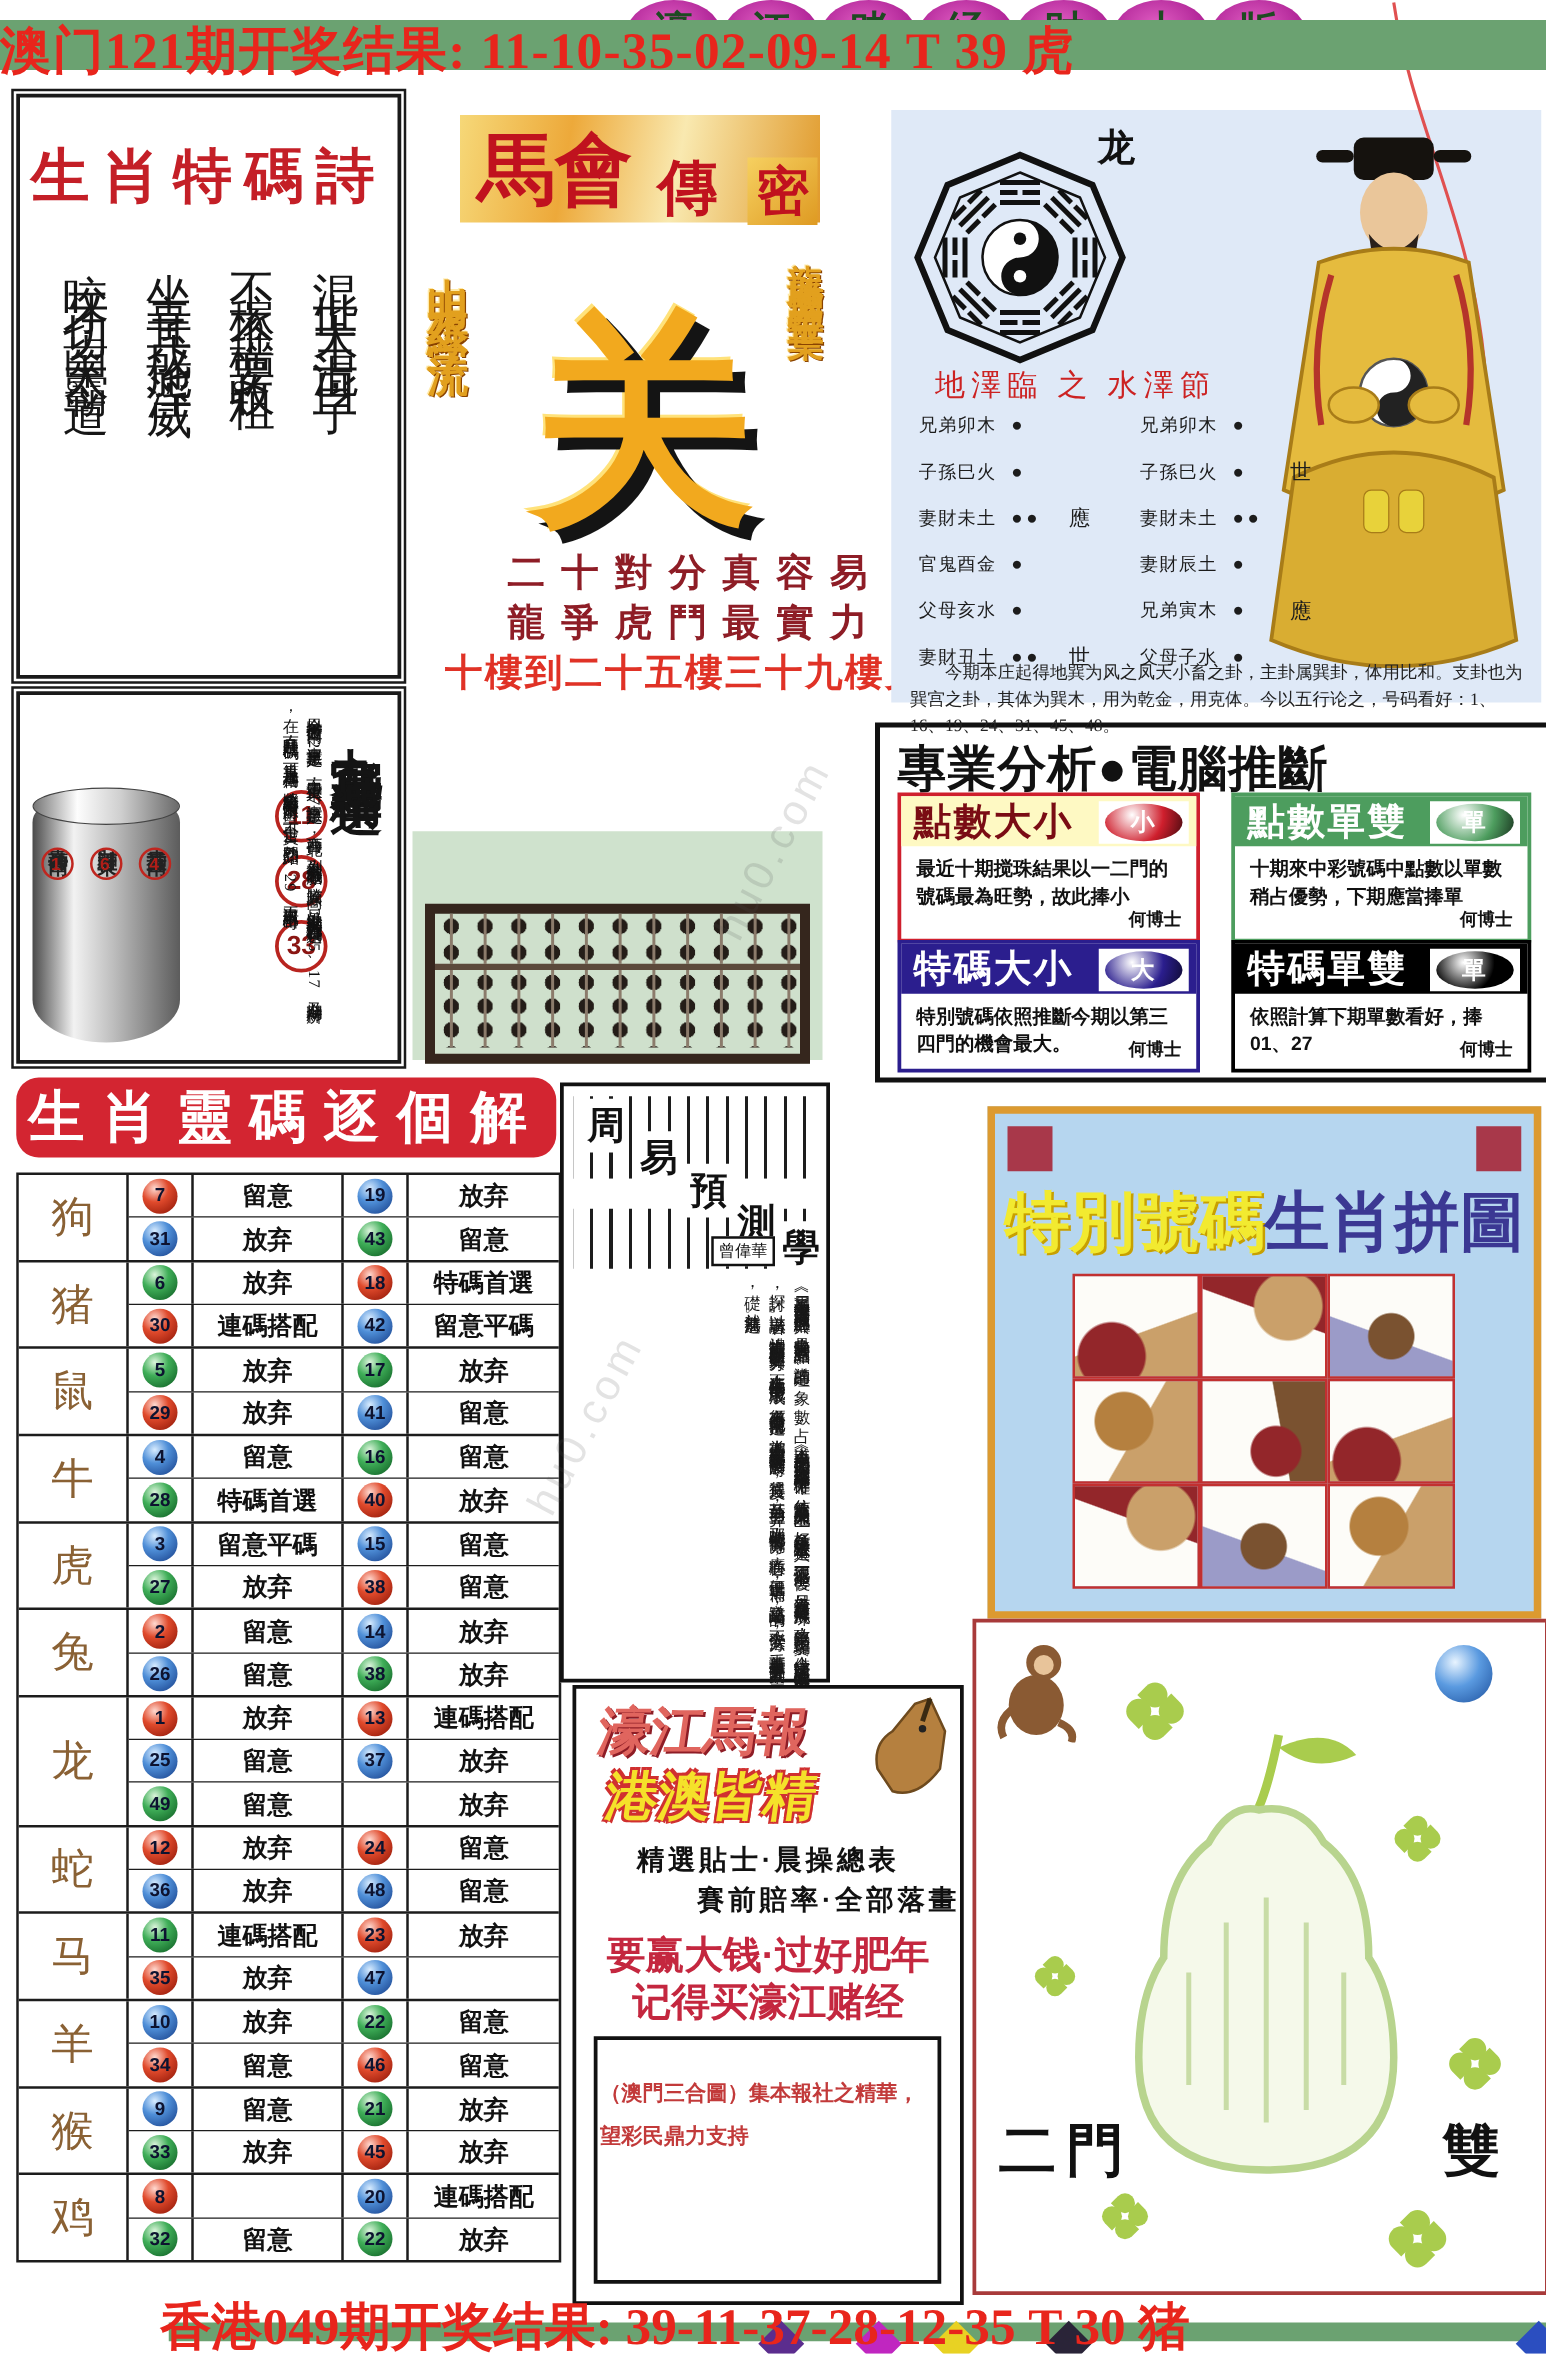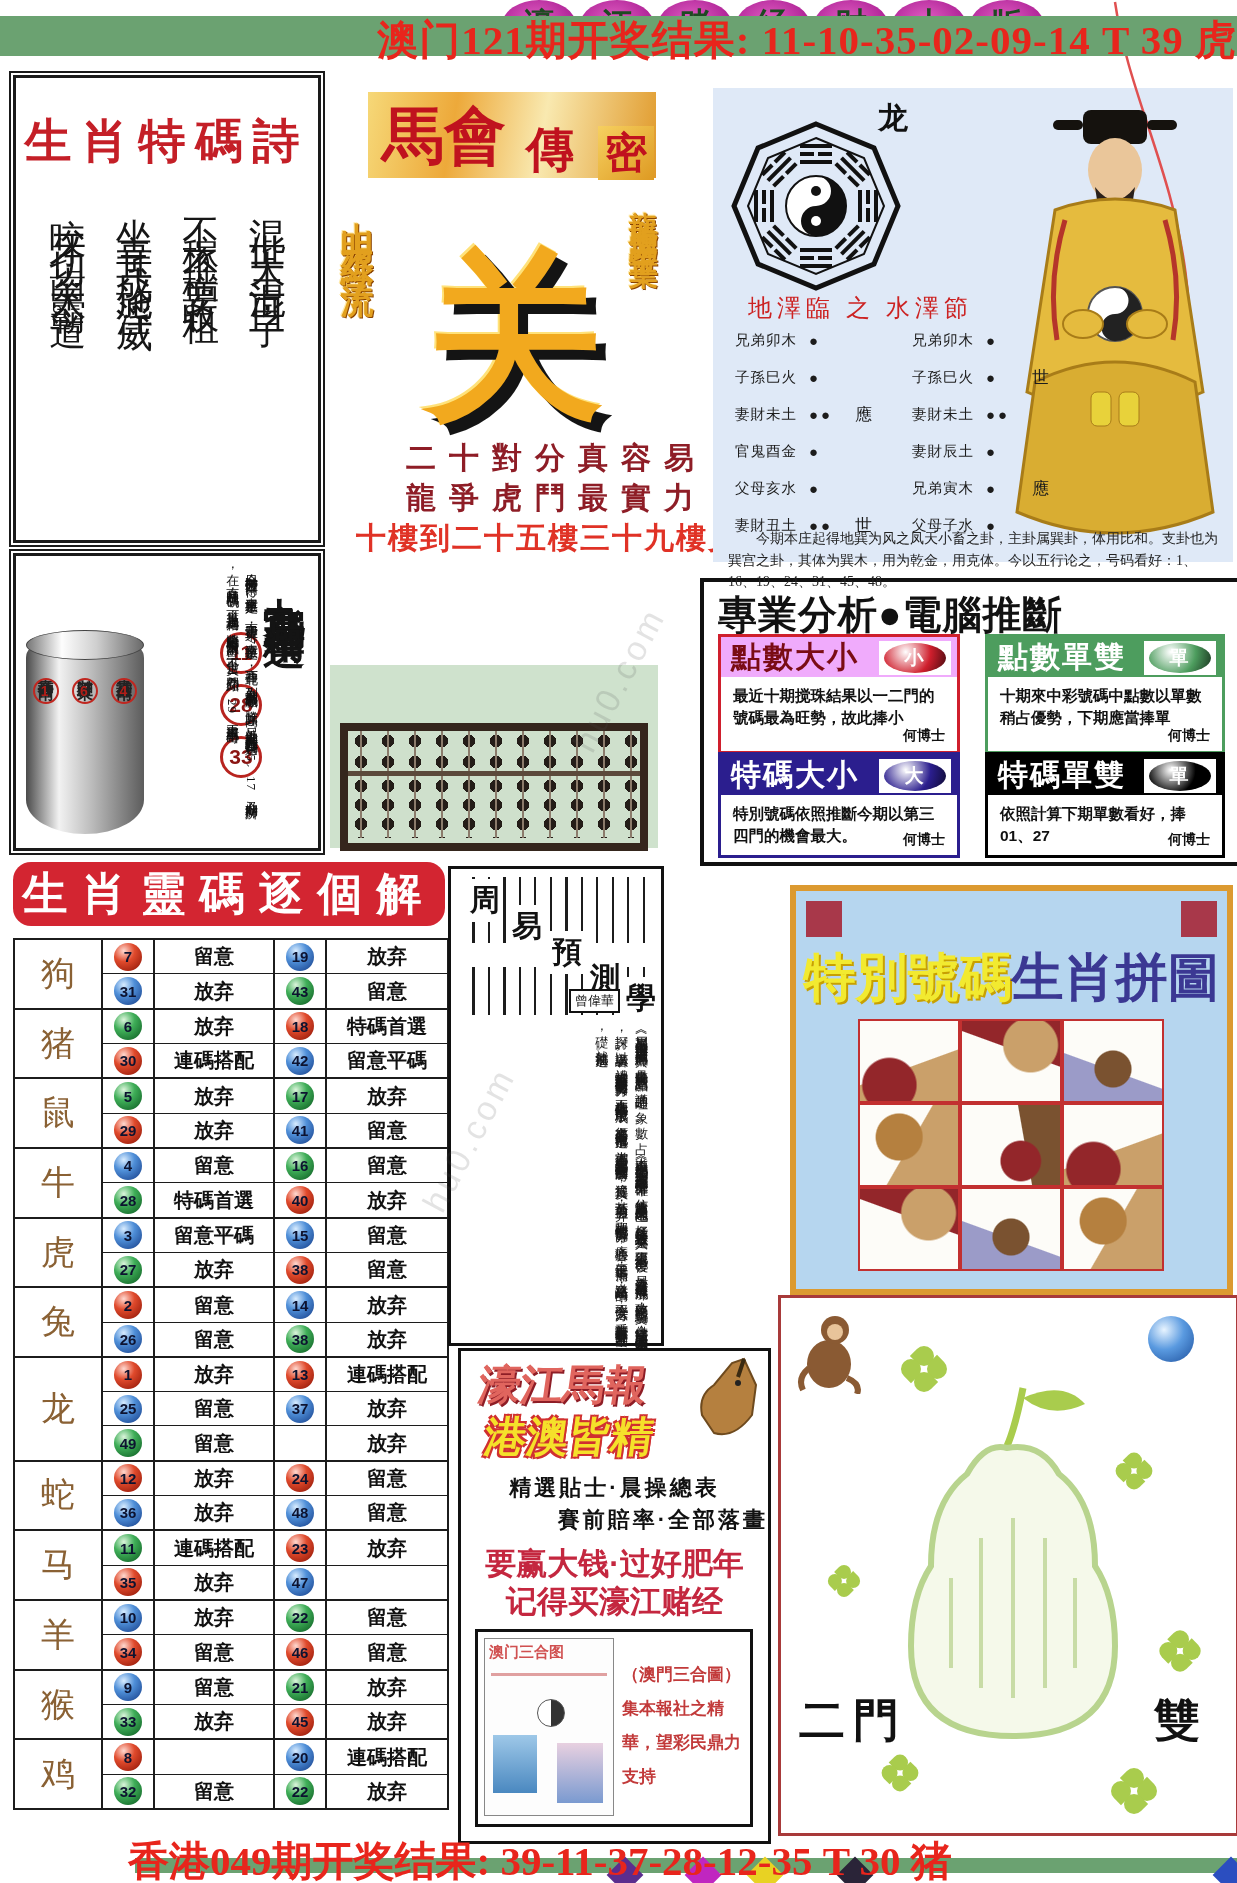--- a/index.html
+++ b/index.html
@@ -9,21 +9,21 @@
   .serif{font-family:"Liberation Serif","DejaVu Serif",serif;}
   .vtext{writing-mode:vertical-rl;}
   .dbox{border:3px solid #1a1a1a;box-shadow:0 0 0 2px #fff,0 0 0 4px #1a1a1a;background:#fff;}
   
   .greenbar{background:#6ba271;}
   .oval{position:absolute;top:0;width:74px;height:50px;border-radius:50%;
         background:radial-gradient(ellipse at 45% 40%,#e05ec2,#aa1d92 75%);
         display:flex;align-items:center;justify-content:center;
         color:#1e4a22;font-size:32px;font-weight:bold;z-index:1;}
   .headline{color:#e8251c;font-weight:bold;font-size:41px;letter-spacing:1px;
-            text-align:right;width:100%;z-index:5;}
+            text-align:left;width:100%;z-index:5;}
   
   .poem-col{writing-mode:vertical-rl;font-size:37px;letter-spacing:16px;color:#161616;}
   
   .ninetitle{font-size:42px;font-weight:bold;letter-spacing:6px;color:#141414;}
   .ncirc{width:36px;height:36px;border:3px solid #b8241f;border-radius:50%;color:#8a1512;
          font-weight:bold;font-size:21px;display:flex;align-items:center;justify-content:center;margin:10px 0;}
   .cyl{background:linear-gradient(90deg,#4a4a4a,#f2f2f2 28%,#bdbdbd 55%,#5c5c5c);
        border-radius:14px 14px 50% 50%/14px 14px 18% 18%;}
   .cyl:before{content:"";position:absolute;left:0;top:-14px;width:100%;height:30px;border-radius:50%;
        background:linear-gradient(90deg,#777,#fdfdfd 30%,#cfcfcf 60%,#6a6a6a);border:1px solid #444;box-sizing:border-box;}
@@ -656,21 +656,21 @@
     <path d="M70,128 q-18,60 -8,120" stroke="#b5342a" stroke-width="5" fill="none"></path>
     <path d="M170,128 q18,60 8,120" stroke="#b5342a" stroke-width="5" fill="none"></path>
     <rect x="96" y="300" width="20" height="34" rx="6" fill="#e8d23a" stroke="#a87c18"></rect>
     <rect x="124" y="300" width="20" height="34" rx="6" fill="#e8d23a" stroke="#a87c18"></rect>
   </svg>
 
   <div class="abs" style="left:700px;top:578px;width:533px;height:280px;border:4px solid #111;background:#fff;">
     <div style="font-size:39px;font-weight:bold;letter-spacing:1px;padding:6px 0 0 14px;">專業分析●電腦推斷</div>
     <div id="anboxes">
         <div class="an-box" style="left: 14px; top: 52px; width: 236px; height: 114px; border: 3px solid rgb(207, 31, 45);">
-          <div class="an-head" style="background: #f0abfc; color: rgb(122, 12, 20);">點數大小<div class="an-badge">
+          <div class="an-head" style="background: #fef9c3; color: rgb(122, 12, 20);">點數大小<div class="an-badge">
               <div class="an-ballbadge" style="background: radial-gradient(circle at 35% 30%, rgb(255, 255, 255) 0%, rgb(207, 31, 45) 55%, rgb(0, 0, 0) 120%);">小</div>
             </div></div>
           <div class="an-body">最近十期搅珠結果以一二門的號碼最為旺勢，故此捧小</div>
           <div class="an-author">何博士</div>
         </div>
         <div class="an-box" style="left: 281px; top: 52px; width: 234px; height: 114px; border: 3px solid rgb(77, 157, 94);">
           <div class="an-head" style="background: rgb(77, 157, 94); color: rgb(255, 255, 255);">點數單雙<div class="an-badge">
               <div class="an-ballbadge" style="background: radial-gradient(circle at 35% 30%, rgb(255, 255, 255) 0%, rgb(77, 157, 94) 55%, rgb(0, 0, 0) 120%);">單</div>
             </div></div>
           <div class="an-body">十期來中彩號碼中點數以單數稍占優勢，下期應當捧單</div>
@@ -733,27 +733,20 @@
       <path d="M50,4 L62,30 L58,60 Q40,84 20,78 L8,60 Q4,40 20,30 L38,8 Z" fill="#b5803f" stroke="#6e4a1e" stroke-width="2"></path>
       <circle cx="44" cy="28" r="3" fill="#222"></circle>
       <path d="M50,4 L44,22" stroke="#3a2a12" stroke-width="4"></path>
     </svg>
     <div class="serif" style="position:absolute;left:24px;top:58px;font-size:42px;font-weight:bold;color:#f5e12a;text-shadow:2px 2px 0 #d03030,-2px -2px 0 #d03030,2px -2px 0 #d03030,-2px 2px 0 #d03030;transform:skewX(-8deg);">港澳皆精</div>
     <div style="position:absolute;left:0;top:122px;width:100%;text-align:center;font-size:22px;font-weight:bold;letter-spacing:3px;">精選貼士·晨操總表</div>
     <div style="position:absolute;left:0;top:154px;width:100%;text-align:right;font-size:22px;font-weight:bold;letter-spacing:3px;">賽前賠率·全部落畫</div>
     <div style="position:absolute;left:0;top:192px;width:100%;text-align:center;font-size:31px;font-weight:bold;color:#c4273f;">要赢大钱·过好肥年</div>
     <div style="position:absolute;left:0;top:230px;width:100%;text-align:center;font-size:31px;font-weight:bold;color:#c4273f;">记得买濠江赌经</div>
     <div style="position:absolute;left:14px;top:278px;width:272px;height:192px;border:3px solid #111;display:flex;">
-      <div style="width:128px;height:176px;margin:6px;border:1px solid #888;position:relative;background:#fdfdfd;">
-        <div class="serif" style="color:#d05050;font-size:15px;font-weight:bold;padding:4px 0 0 4px;">澳门三合图</div>
-        <div style="position:absolute;left:52px;top:60px;width:26px;height:26px;border-radius:50%;border:1px solid #555;background:linear-gradient(90deg,#fff 50%,#333 50%);"></div>
-        <div style="position:absolute;left:8px;top:96px;width:44px;height:58px;background:linear-gradient(180deg,#9ec8e8,#4a88c0);"></div>
-        <div style="position:absolute;left:72px;top:104px;width:46px;height:60px;background:linear-gradient(180deg,#e8d0e0,#7a9ad0);"></div>
-        <div style="position:absolute;left:6px;top:34px;width:116px;height:3px;background:#e0a0a0;"></div>
-      </div>
       <div style="flex:1;padding:26px 8px 0 2px;font-size:17px;line-height:2;color:#c23a3a;font-weight:bold;">（澳門三合圖）集本報社之精華，望彩民鼎力支持</div>
     </div>
   </div>
 
   <div class="abs pearbox" style="left:778px;top:1295px;width:455px;height:535px;">
     <svg style="position:absolute;left:14px;top:10px;" width="72" height="86" viewBox="0 0 72 86">
       <ellipse cx="34" cy="56" rx="22" ry="24" fill="#8a5a33"></ellipse>
       <circle cx="40" cy="22" r="14" fill="#8a5a33"></circle>
       <circle cx="40" cy="24" r="8" fill="#e8c49a"></circle>
       <path d="M14,60 Q2,70 8,82" stroke="#8a5a33" stroke-width="6" fill="none"></path>

